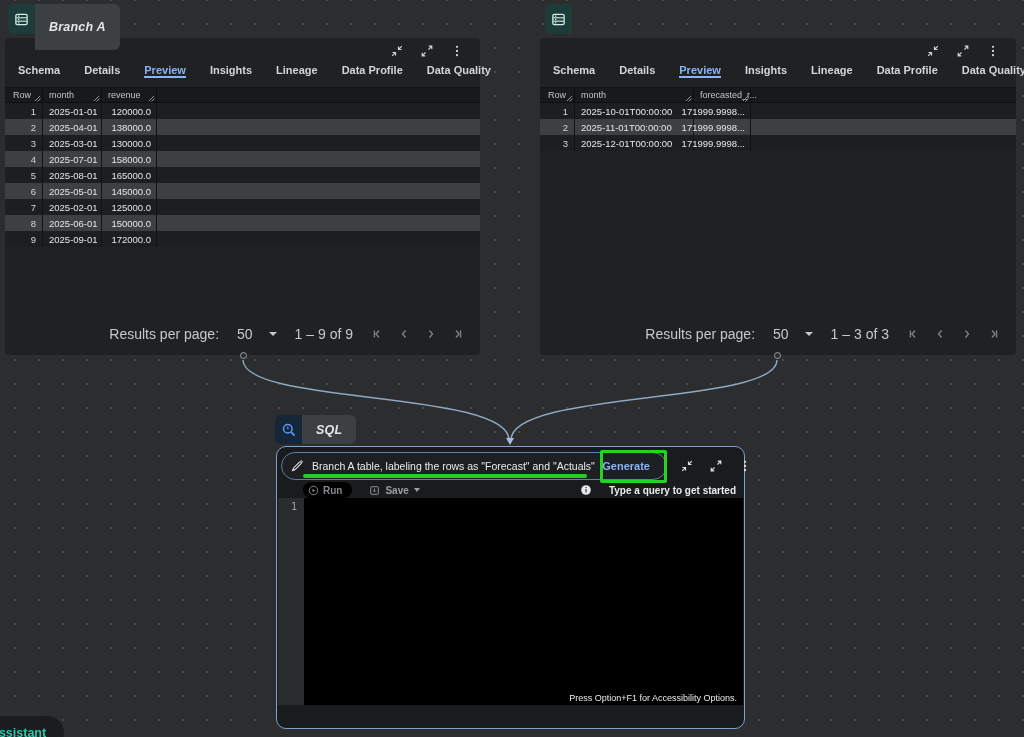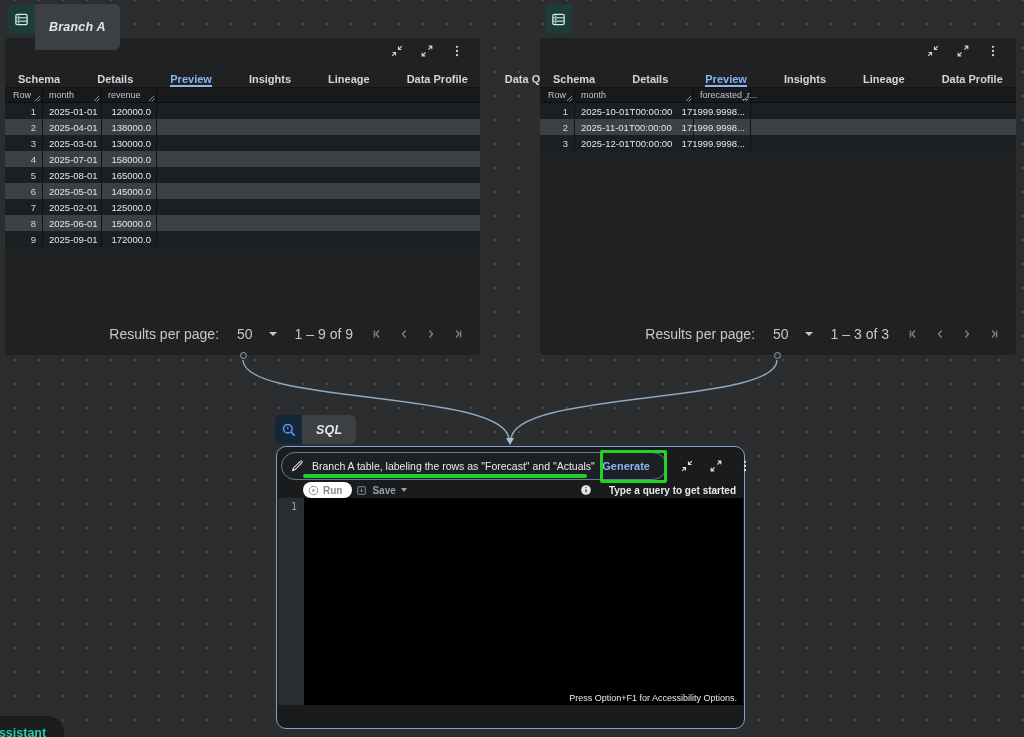--- a/index.html
+++ b/index.html
@@ -28,21 +28,21 @@
   }
 
   
   .panel {
     position:absolute; top:38px; width:475px; height:317px; background:#1f2123;
     border-radius:4px; display:flex; flex-direction:column; z-index:2;
   }
   .ptoolbar { height:26px; display:flex; align-items:center; justify-content:flex-end; gap:16px; padding-right:16px; }
   .ptoolbar .ticon { width:14px; height:14px; cursor:pointer; opacity:.92; }
   .ptabs {
-    height:24px; display:flex; align-items:flex-end; gap:37px; padding-left:13px;
+    height:24px; display:flex; align-items:flex-start; gap:24px; padding-left:13px;
     border-bottom:1px solid #121314;
   }
   .tab {
     display:flex; align-items:center; font-size:11px; font-weight:600; color:#d2d5d9;
     border-bottom:2px solid transparent; cursor:pointer; white-space:nowrap;
   }
   .tab.active { color:#8ab4f8; border-bottom-color:#8ab4f8; }
   .thead {
     height:15px; display:flex; background:#17191a; border-bottom:1px solid #0c0d0e;
     font-size:9px; color:#c0c4c8; align-items:center;
@@ -95,24 +95,24 @@
   }
   .prompt-text { flex:1; font-size:10.5px; color:#e8eaed; white-space:nowrap; overflow:hidden; margin-left:8px; }
   .generate-btn { color:#8ab4f8; font-size:11px; font-weight:600; padding:0 6px; cursor:pointer; white-space:nowrap; }
   .anno-underline { position:absolute; left:21px; bottom:1px; width:284px; height:3.5px; background:#27cd27; border-radius:2px; z-index:6; }
   .anno-genbox { position:absolute; left:318px; top:-3px; width:67px; height:33px; border:3px solid #24d424; border-radius:2px; z-index:6; pointer-events:none; }
   .prompt-icons { display:flex; align-items:center; gap:15px; margin-left:13px; }
   .prompt-icons .ticon { width:14px; height:14px; cursor:pointer; }
 
   .sql-toolbar { position:absolute; top:34px; left:4px; right:8px; height:18px; display:flex; align-items:center; font-size:10px; }
   .run-btn {
-    margin-left:22px; height:16px; background:#ffffff; color:#85898d; border-radius:9px;
+    margin-left:22px; height:16px; background:#000000; color:#85898d; border-radius:9px;
     display:flex; align-items:center; gap:4px; padding:0 10px 0 5px; font-weight:600; cursor:default;
   }
-  .save-btn { margin-left:4px; color:#9aa0a6; display:flex; align-items:center; gap:5px; font-weight:600; cursor:pointer; }
+  .save-btn { margin-left:17px; color:#9aa0a6; display:flex; align-items:center; gap:5px; font-weight:600; cursor:pointer; }
   .save-btn .caret { border-top-color:#9aa0a6; border-left-width:3.5px; border-right-width:3.5px; }
   .hint { margin-left:auto; display:flex; align-items:flex-end; gap:17px; color:#e8eaed; font-weight:600; }
 
   .editor { position:absolute; top:51px; left:1px; right:1px; bottom:23px; display:flex; }
   .gutter {
     width:26px; background:#2a2d2f; color:#9aa0a6; font-family:"DejaVu Sans Mono", monospace;
     font-size:10px; text-align:right; padding:3px 7px 0 0;
   }
   .code-area { flex:1; background:#000; position:relative; }
   .a11y-note { position:absolute; right:6px; bottom:2px; font-size:9px; color:#e8eaed; }

